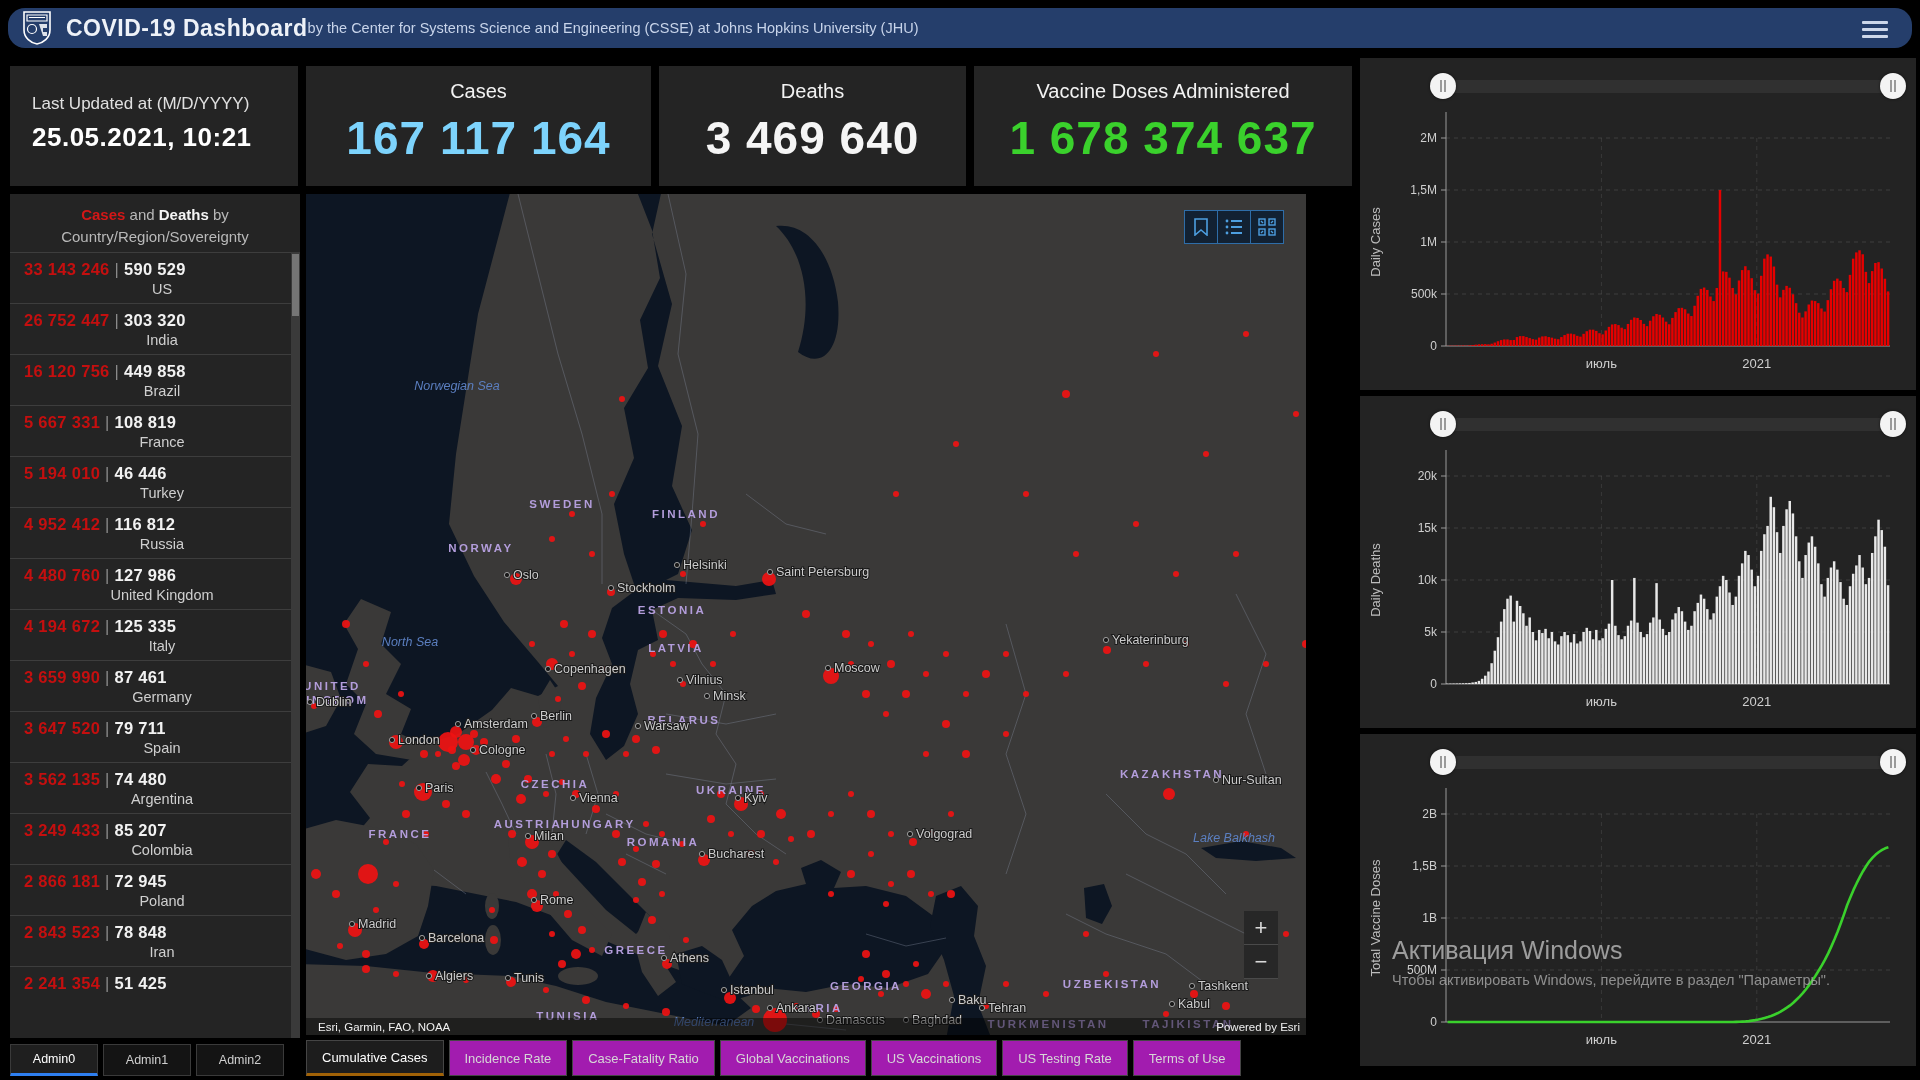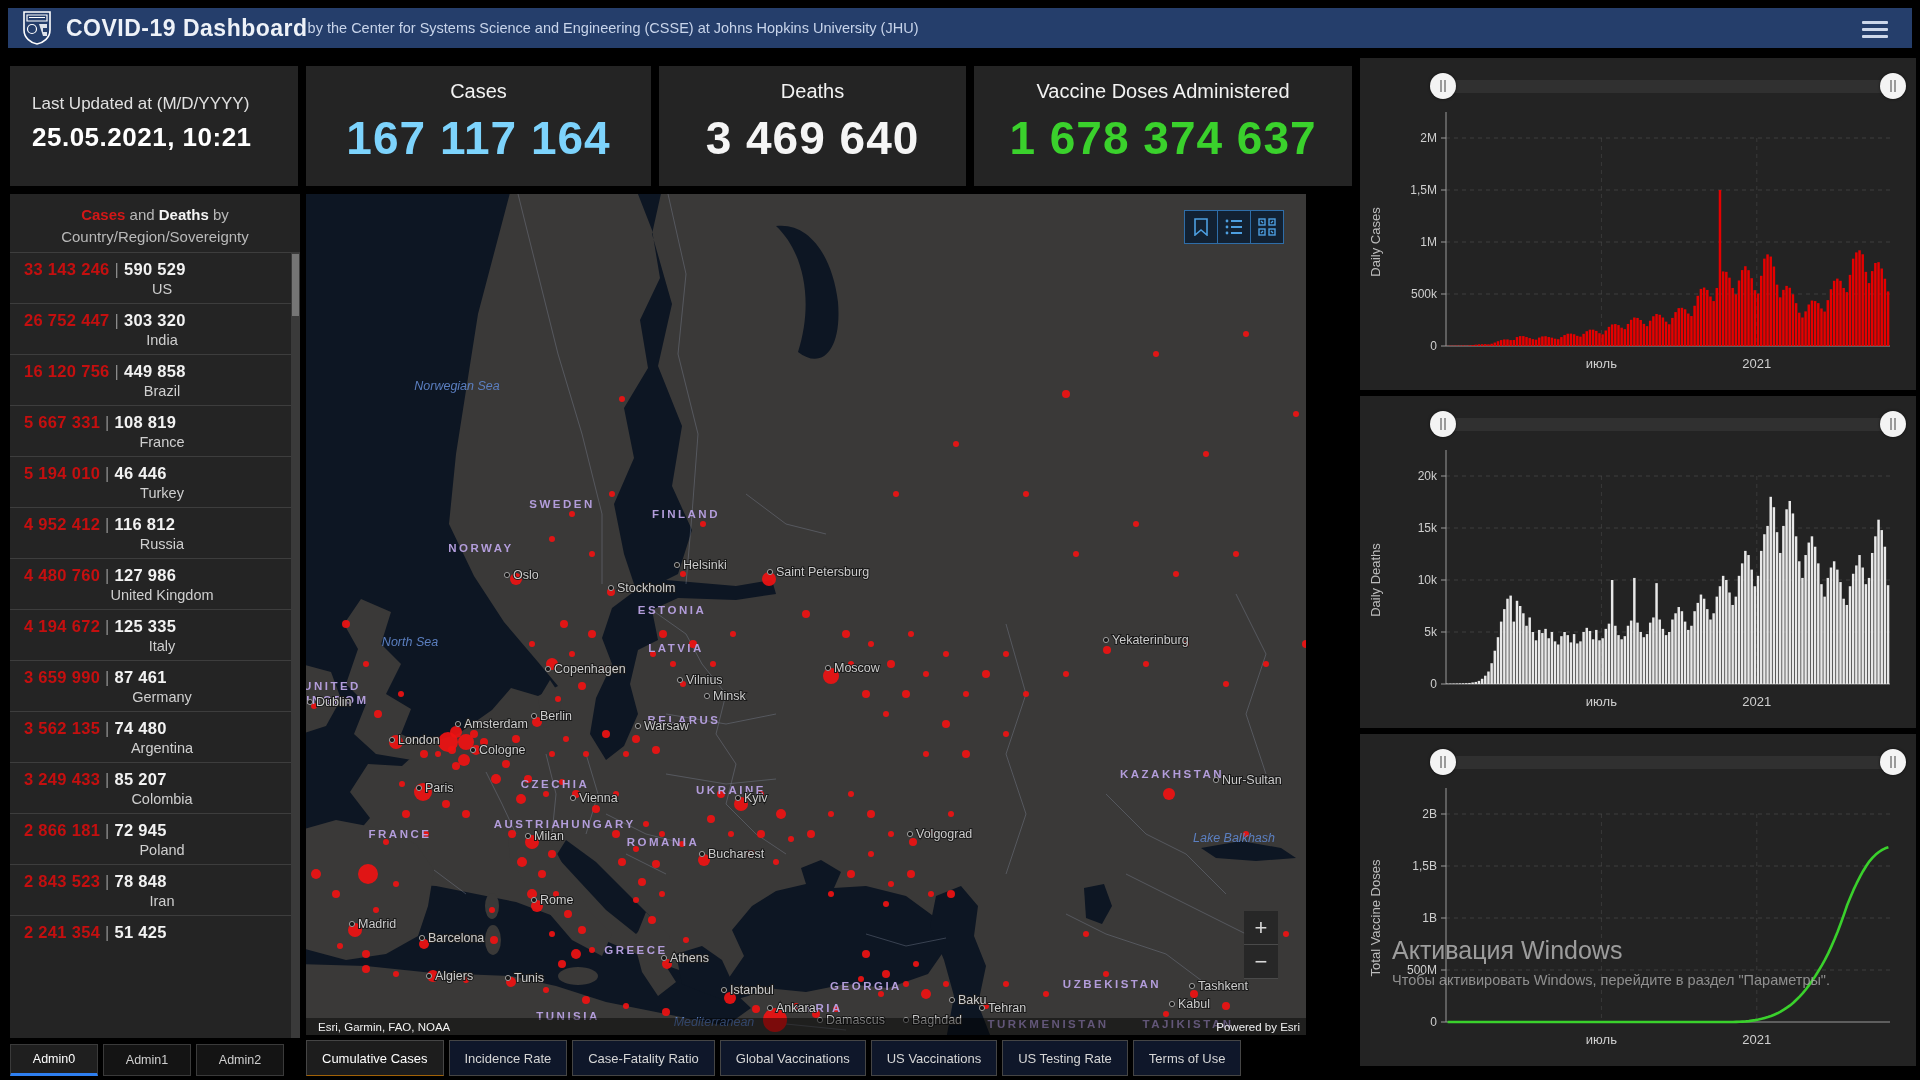--- a/index.html
+++ b/index.html
@@ -1,18 +1,18 @@
 <!DOCTYPE html>
 <html><head>
 <meta charset="utf-8">
 <style>
   html,body{margin:0;padding:0;background:#000;font-family:"Liberation Sans",sans-serif;}
   #app{position:relative;width:1920px;height:1080px;background:#000;overflow:hidden;}
   
-  #hdr{position:absolute;left:8px;top:8px;width:1904px;height:40px;background:#253e6b;display:flex;align-items:center;}
+  #hdr{position:absolute;left:8px;top:8px;width:1904px;height:40px;background:#253e6b;display:flex;align-items:center;border-radius:17px;}
   #hdr .logo{margin-left:14px;width:30px;height:34px;flex:0 0 auto;}
   #hdr .title{color:#eef2f8;font-size:23px;font-weight:bold;letter-spacing:.5px;margin-left:14px;white-space:nowrap;}
   #hdr .subtitle{color:#c8d4ea;font-size:14.5px;white-space:nowrap;}
   #hdr .burger{position:absolute;right:24px;top:9px;width:26px;height:22px;cursor:pointer;}
   #hdr .burger div{height:3px;background:#cdd7ea;margin:4px 0;border-radius:1px;}
   
   .panel{position:absolute;background:#242424;}
   .statbox{color:#eee;text-align:center;}
   .statbox .cap{font-size:20px;color:#f2f2f2;margin-top:14px;}
   .statbox .num{font-size:46px;font-weight:bold;margin-top:8px;letter-spacing:1px;}
@@ -47,23 +47,23 @@
   #maptools{position:absolute;right:22px;top:16px;display:flex;border:1px solid #2e6da8;}
   .mtool{width:32px;height:32px;background:#122132;border-left:1px solid #2e6da8;display:flex;align-items:center;justify-content:center;cursor:pointer;}
   .mtool:first-child{border-left:none;}
   #zoomctl{position:absolute;right:28px;bottom:56px;width:34px;}
   .zbtn{width:34px;height:33px;background:rgba(38,38,38,.92);color:#d9d9d9;font-size:22px;display:flex;align-items:center;justify-content:center;cursor:pointer;border-bottom:1px solid #4a4a4a;}
   #attrib{position:absolute;left:0;bottom:0;width:100%;height:17px;background:rgba(0,0,0,.45);color:#f0f0f0;font-size:11.5px;display:flex;justify-content:space-between;align-items:center;}
   #attrib .a{margin-left:12px;}
   #attrib .p{margin-right:6px;}
   
   #maptabs{position:absolute;left:306px;top:1040px;height:36px;display:flex;gap:5px;}
-  .mtab{background:#0f172a;border:1px solid #454545;color:#d6d6d6;font-size:13px;padding:0 15px;
+  .mtab{background:#a21caf;border:1px solid #454545;color:#d6d6d6;font-size:13px;padding:0 15px;
         display:flex;align-items:center;cursor:pointer;box-sizing:border-box;white-space:nowrap;}
-  .mtab.active{background:#1d1d1d;color:#fff;border-bottom:1px solid #a16207;}
+  .mtab.active{background:#1d1d1d;color:#fff;border-bottom:3px solid #a16207;}
   
   #rightcol{position:absolute;left:1360px;top:58px;width:556px;height:1016px;}
   .chartpanel{position:absolute;left:0;width:556px;height:332px;background:#232323;}
   .slider{position:absolute;left:82px;top:22px;width:452px;height:13px;background:#303030;border-radius:7px;}
   .shandle{position:absolute;top:-7px;width:26px;height:26px;border-radius:50%;background:#f4f4f4;box-shadow:0 0 3px rgba(0,0,0,.6);cursor:ew-resize;}
   .shandle i{position:absolute;top:7px;width:2px;height:12px;background:#9a9a9a;}
   .shandle i.b1{left:10px;} .shandle i.b2{left:14px;}
   .chartsvg{position:absolute;left:0;top:36px;}
   
   #wm{position:absolute;left:1392px;top:936px;pointer-events:none;}
@@ -143,20 +143,24 @@
           <div class="l1"><span class="cs">4 480 760</span><span class="sp"> | </span><span class="dt">127 986</span></div>
           <div class="l2">United Kingdom</div>
         </div>
         <div class="c-row">
           <div class="l1"><span class="cs">4 194 672</span><span class="sp"> | </span><span class="dt">125 335</span></div>
           <div class="l2">Italy</div>
         </div>
         <div class="c-row">
           <div class="l1"><span class="cs">3 659 990</span><span class="sp"> | </span><span class="dt">87 461</span></div>
           <div class="l2">Germany</div>
+        </div>
+        <div class="c-row">
+          <div class="l1"><span class="cs">3 647 520</span><span class="sp"> | </span><span class="dt">79 711</span></div>
+          <div class="l2">Spain</div>
         </div>
         <div class="c-row">
           <div class="l1"><span class="cs">3 562 135</span><span class="sp"> | </span><span class="dt">74 480</span></div>
           <div class="l2">Argentina</div>
         </div>
         <div class="c-row">
           <div class="l1"><span class="cs">3 249 433</span><span class="sp"> | </span><span class="dt">85 207</span></div>
           <div class="l2">Colombia</div>
         </div>
         <div class="c-row">

